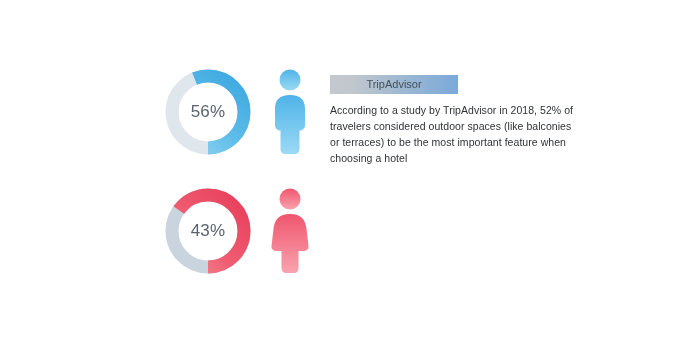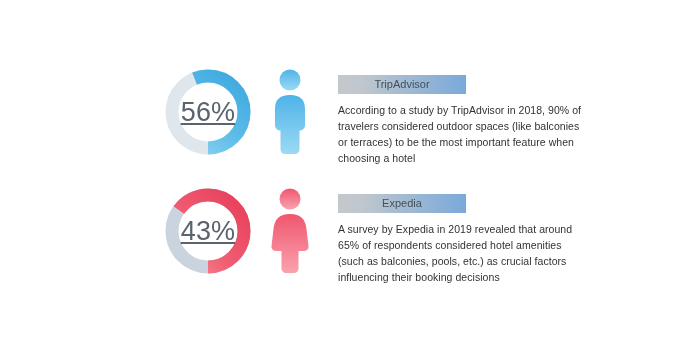--- a/index.html
+++ b/index.html
@@ -44,46 +44,45 @@
   }
   .donut-label {
     position: absolute;
     top: 0;
     left: 0;
     width: 96px;
     height: 96px;
     display: flex;
     align-items: center;
     justify-content: center;
-    font-size: 27px;
+    font-size: 17px;
     font-weight: 400;
     color: #5a636e;
     letter-spacing: 0.2px;
-    text-decoration: underline;
   }
 
   
   .person-wrap {
     flex: 0 0 56px;
     width: 56px;
     height: 96px;
     display: flex;
     align-items: center;
     justify-content: center;
     margin-left: 6px;
   }
   .person-svg {
     display: block;
     width: 40px;
     height: 86px;
   }
 
   
   .text-col {
-    margin-left: 20px;
+    margin-left: 12px;
     width: 246px;
     padding-top: 10px;
   }
   .chip {
     display: inline-block;
     min-width: 100px;
     padding: 3px 14px 4px 14px;
     font-size: 11px;
     color: #44505c;
     text-align: center;
@@ -131,21 +130,21 @@
         </defs>
         <circle cx="20" cy="11" r="10.5" fill="url(#blueFig)"></circle>
         <path d="M20 26 C30.5 26 35 31 35 40 L35 56 C35 59.5 32.5 61.5 29.5 61.5 L29.5 80 C29.5 83 27.5 85 24.5 85 L15.5 85 C12.5 85 10.5 83 10.5 80 L10.5 61.5 C7.5 61.5 5 59.5 5 56 L5 40 C5 31 9.5 26 20 26 Z" fill="url(#blueFig)"></path>
       </svg>
     </div>
 
     <div class="text-col">
       <div class="chip-row">
         <span class="chip">TripAdvisor</span>
       </div>
-      <div class="body-text">According to a study by TripAdvisor in 2018, 90% of travelers considered outdoor spaces (like balconies or terraces) to be the most important feature when choosing a hotel</div>
+      <div class="body-text">According to a study by TripAdvisor in 2018, 52% of travelers considered outdoor spaces (like balconies or terraces) to be the most important feature when choosing a hotel</div>
     </div>
   </div>
 
   <div class="stat-row row-1">
 
     <div class="donut-wrap">
       <svg class="donut-svg" viewBox="0 0 96 96">
         <defs>
           <linearGradient id="pinkArc" x1="1" y1="0.1" x2="0.1" y2="1">
             <stop offset="0%" stop-color="#F58A96"></stop>
@@ -165,21 +164,15 @@
           <linearGradient id="pinkFig" x1="0" y1="0" x2="0" y2="1">
             <stop offset="0%" stop-color="#F0566E"></stop>
             <stop offset="100%" stop-color="#F9A3AE"></stop>
           </linearGradient>
         </defs>
         <circle cx="20" cy="11" r="10.5" fill="url(#pinkFig)"></circle>
         <path d="M20 26 C31 26 35.5 31.5 36.5 41 L38.5 58 C38.9 61 36.8 63 34 63 L28.5 63 L28.5 80.5 C28.5 83.2 26.6 85 24 85 L16 85 C13.4 85 11.5 83.2 11.5 80.5 L11.5 63 L6 63 C3.2 63 1.1 61 1.5 58 L3.5 41 C4.5 31.5 9 26 20 26 Z" fill="url(#pinkFig)"></path>
       </svg>
     </div>
 
-    <div class="text-col">
-      <div class="chip-row">
-        <span class="chip">Expedia</span>
-      </div>
-      <div class="body-text">A survey by Expedia in 2019 revealed that around 65% of respondents considered hotel amenities (such as balconies, pools, etc.) as crucial factors influencing their booking decisions</div>
-    </div>
   </div>
 
 </div>
 
 </body></html>

